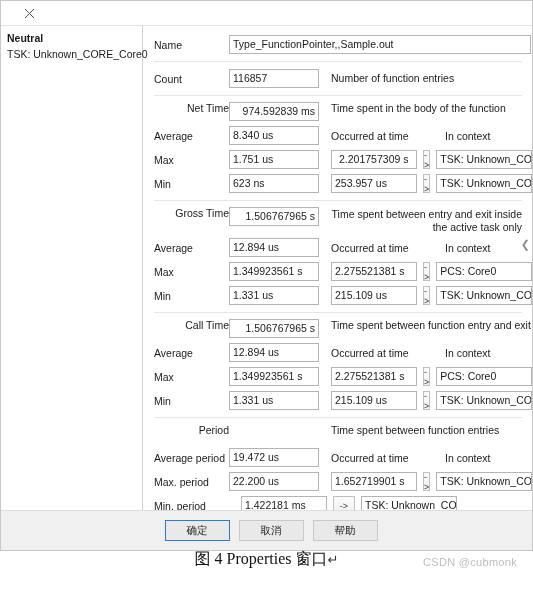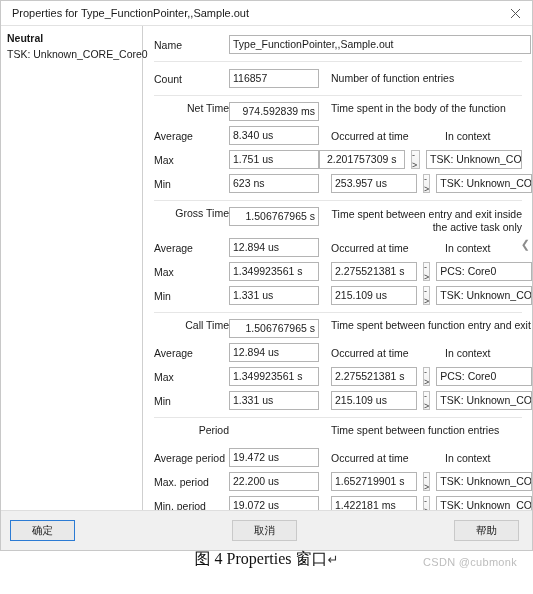--- a/index.html
+++ b/index.html
@@ -194,22 +194,21 @@
   }
 
   
   .dlg-footer {
     height: 40px;
     min-height: 40px;
     background: #f0f0f0;
     border-top: 1px solid #dedede;
     display: flex;
     align-items: center;
-    justify-content: space-between;
-    padding-right: 13px;
+    justify-content: center;
     box-sizing: border-box;
   }
   .btn {
     width: 65px;
     height: 21px;
     margin-left: 9px;
     border: 1px solid #c9c9c9;
     background: #e9e9e9;
     font-family: "Liberation Sans", sans-serif;
     font-size: 10.5px;
@@ -250,21 +249,20 @@
     color: #bdbdbd;
     letter-spacing: 0.3px;
   }
 </style>
 </head>
 <body>
 
 <div id="dialog">
 
   <div class="titlebar">
-    <div class="titlebar-text">Properties for Type_FunctionPointer,,Sample.out</div>
     <div class="close-btn">
       <svg width="11" height="11" viewBox="0 0 11 11">
         <line x1="1" y1="1" x2="10" y2="10" stroke="#555" stroke-width="1"></line>
         <line x1="10" y1="1" x2="1" y2="10" stroke="#555" stroke-width="1"></line>
       </svg>
     </div>
   </div>
 
   <div class="dlg-body">
 
@@ -300,21 +298,21 @@
             <div class="row">
               <div class="lbl">Average</div>
               <div class="tbox val">8.340 us</div>
               <div class="colhdr col-occ">Occurred at time</div>
               <div class="col-arrowgap"></div>
               <div class="colhdr col-ctx">In context</div>
             </div>
             <div class="row">
               <div class="lbl">Max</div>
               <div class="tbox val">1.751 us</div>
-              <div class="tbox occ" style=" padding-left: 7px;">2.201757309 s</div>
+              <div class="tbox occ" style="margin-left: 12px; padding-left: 7px;">2.201757309 s</div>
               <div class="arrowbtn">-&gt;</div>
               <div class="tbox ctx">TSK: Unknown_CORE</div>
             </div>
             <div class="row">
               <div class="lbl">Min</div>
               <div class="tbox val">623 ns</div>
               <div class="tbox occ" style="margin-left: 12px;">253.957 us</div>
               <div class="arrowbtn">-&gt;</div>
               <div class="tbox ctx">TSK: Unknown_CORE</div>
             </div>
@@ -393,21 +391,20 @@
             </div>
             <div class="row">
               <div class="lbl">Max. period</div>
               <div class="tbox val">22.200 us</div>
               <div class="tbox occ" style="margin-left: 12px;">1.652719901 s</div>
               <div class="arrowbtn">-&gt;</div>
               <div class="tbox ctx">TSK: Unknown_CORE</div>
             </div>
             <div class="row">
               <div class="lbl">Min. period</div>
-              <div class="tbox val">19.072 us</div>
               <div class="tbox occ" style="margin-left: 12px;">1.422181 ms</div>
               <div class="arrowbtn">-&gt;</div>
               <div class="tbox ctx">TSK: Unknown_CORE</div>
             </div>
           </div>
         </div>
 
       <div class="side-chevron">❮</div>
     </div>
 

